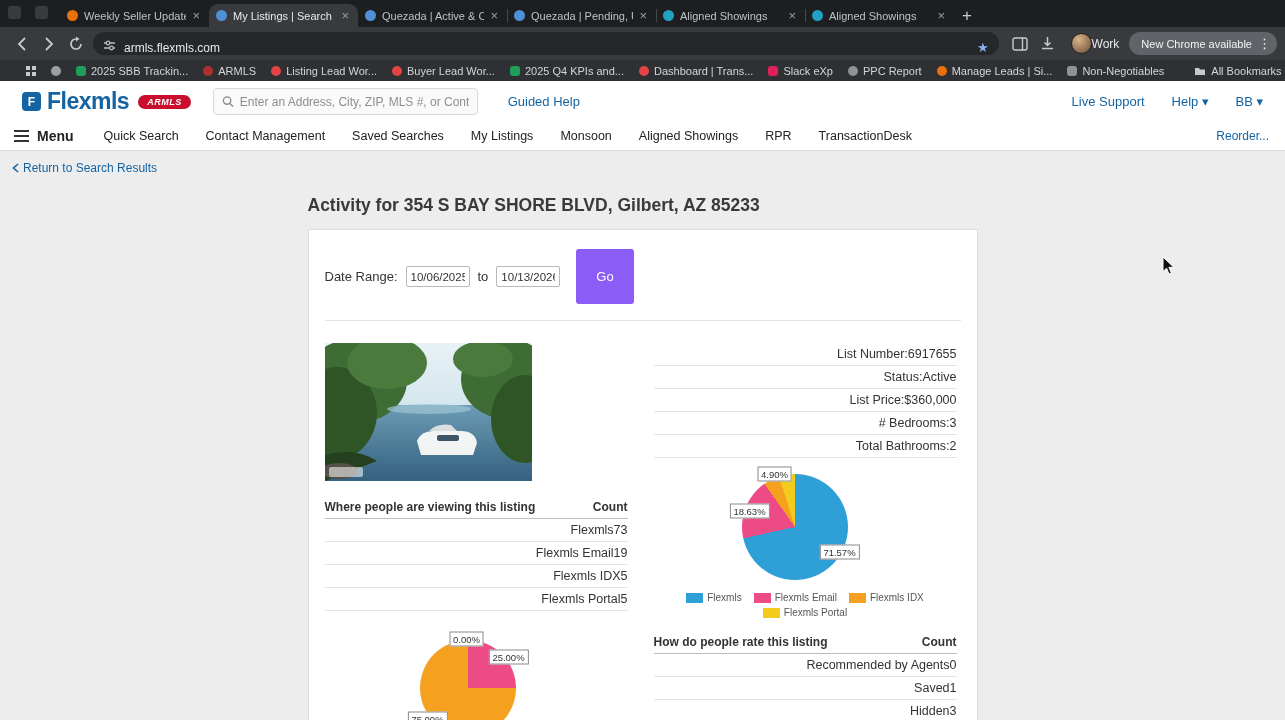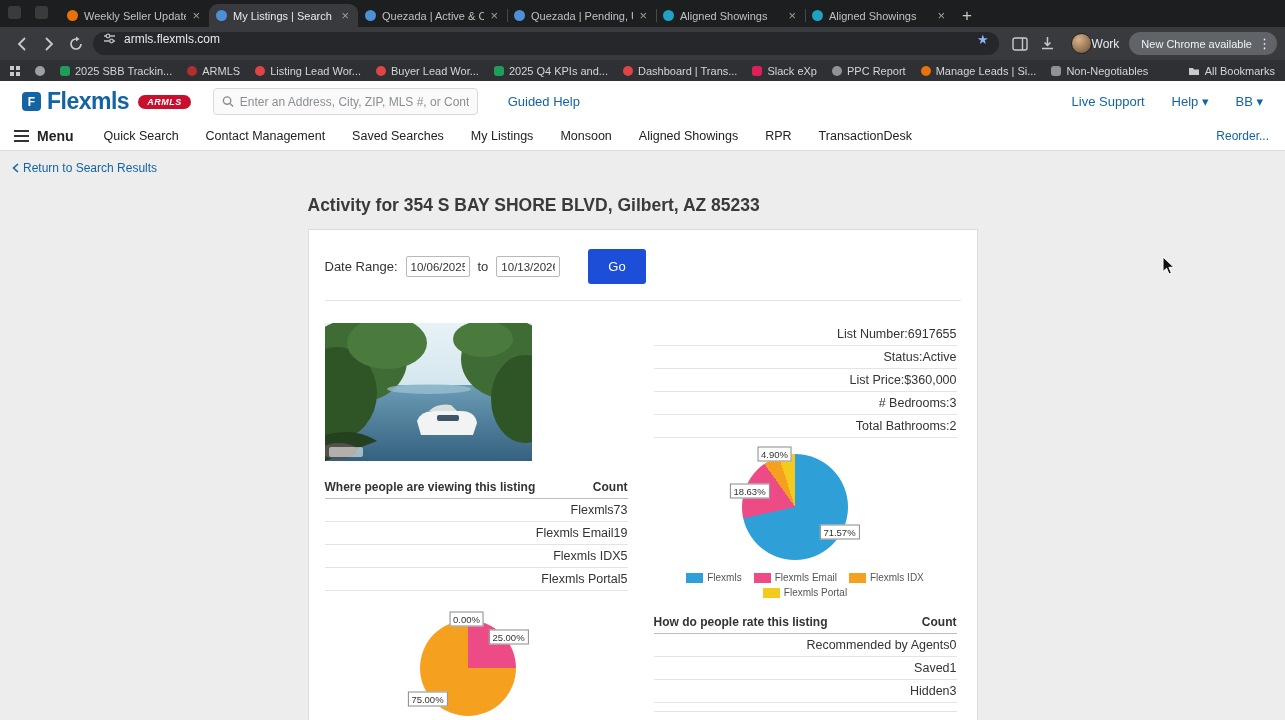--- a/index.html
+++ b/index.html
@@ -13,30 +13,30 @@
   .tab { width:149px; height:23px; display:flex; align-items:center; padding:0 7px; border-radius:9px 9px 0 0; color:#bdc1c6; font-size:11px; position:relative; cursor:default; }
   .tab.active { background:#393a3d; color:#e8eaed; }
   .tab:not(.active)+.tab:not(.active)::before { content:""; position:absolute; left:0; top:5px; height:13px; width:1px; background:#47484b; }
   .favicon { width:11px; height:11px; border-radius:50%; margin-right:6px; flex:none; }
   .tab-title { flex:1; white-space:nowrap; overflow:hidden; }
   .tab-close { margin-left:4px; font-size:13px; color:#9aa0a6; line-height:1; padding:0 2px; }
   .newtab { width:26px; height:23px; color:#c8ccd0; font-size:17px; display:flex; align-items:center; justify-content:center; }
 
   .toolbar { position:absolute; top:27px; left:0; right:0; height:33px; background:#393a3d; display:flex; align-items:center; padding:0 8px; }
   .tool-btn { width:27px; height:27px; display:flex; align-items:center; justify-content:center; flex:none; }
-  .omnibox { flex:1; height:23px; background:#26272a; border-radius:12px; display:flex; align-items:flex-start; padding:0 10px; margin:0 8px 0 4px; color:#e6e8ea; font-size:12px; min-width:0; }
+  .omnibox { flex:1; height:23px; background:#26272a; border-radius:12px; display:flex; align-items:flex-end; padding:0 10px; margin:0 8px 0 4px; color:#e6e8ea; font-size:12px; min-width:0; }
   .omni-url { margin-left:8px; flex:1; white-space:nowrap; overflow:hidden; }
   .star { color:#8ab4f8; font-size:13px; margin-left:6px; }
   .profile-chip { display:flex; align-items:center; margin:0 10px; }
   .avatar { width:21px; height:21px; border-radius:50%; background:radial-gradient(circle at 35% 30%, #d8b48a, #8a6b4f 70%, #5c4431); border:1px solid #222; }
   .profile-name { color:#e8eaed; font-size:12px; }
   .update-chip { background:#606468; border-radius:12px; height:23px; display:flex; align-items:center; padding:0 6px 0 12px; color:#f1f3f4; font-size:11px; gap:6px; flex:none; }
   .kebab { color:#f1f3f4; font-size:13px; letter-spacing:0; }
 
-  .bookmarksbar { position:absolute; top:60px; left:0; right:0; height:21px; background:#2f3033; display:flex; align-items:center; padding:0 10px; gap:15px; font-size:11px; color:#d3d6d9; }
+  .bookmarksbar { position:absolute; top:60px; left:0; right:0; height:21px; background:#2f3033; display:flex; align-items:center; padding:0 26px; gap:15px; font-size:11px; color:#d3d6d9; }
   .bm { display:flex; align-items:center; gap:5px; white-space:nowrap; }
   .bm-dot { width:10px; height:10px; border-radius:3px; flex:none; }
   .apps-grid { display:grid; grid-template-columns:4px 4px; grid-gap:2px; }
   .apps-grid i { width:4px; height:4px; background:#c7cacd; display:block; }
   .bm-spacer { flex:1; }
 
   
   .site-header { position:absolute; top:81px; left:0; right:0; height:41px; background:#fff; display:flex; align-items:center; }
   .logo-mark { width:19px; height:19px; border-radius:4px; background:#1464A3; color:#fff; font-size:12px; font-weight:bold; display:flex; align-items:center; justify-content:center; margin:0 6px 0 22px; }
   .logo-text { font-size:23px; font-weight:bold; color:#1464A3; letter-spacing:-0.5px; }
@@ -58,21 +58,21 @@
   .reorder { margin-left:auto; margin-right:16px; font-size:12px; }
 
   
   .content { position:absolute; top:151px; left:0; right:0; bottom:0; background:#ededee; }
   .return-link { padding:10px 0 0 12px; font-size:12px; color:#1464A3; display:flex; align-items:center; gap:4px; width:max-content; cursor:pointer; }
   .container { width:670px; margin:0 auto; }
   .page-title { font-size:17.5px; font-weight:bold; color:#3a3a3a; margin-top:20px; }
   .card { background:#fff; border:1px solid #dcdcdc; margin-top:13px; padding:15px 16px 30px; }
   .date-row { display:flex; align-items:center; gap:8px; font-size:13px; color:#333; padding:4px 0 16px; border-bottom:1px solid #e4e4e4; }
   .date-input { width:64px; height:21px; border:1px solid #b9b9b9; border-radius:2px; font-size:11.5px; padding:0 4px; color:#333; font-family:"Liberation Sans",sans-serif; }
-  .go-btn { background:#1d4ed8; color:#fff; border:none; border-radius:3px; font-size:13px; padding:10px 20px; margin-left:20px; cursor:pointer; }
+  .go-btn { background:#8b5cf6; color:#fff; border:none; border-radius:3px; font-size:13px; padding:20px 20px; margin-left:8px; cursor:pointer; }
   .grid { display:flex; gap:26px; margin-top:22px; }
   .col { width:303px; flex:none; }
   .photo { width:207px; height:138px; display:block; }
   .tbl { margin-top:16px; font-size:12.5px; color:#333; }
   .tbl-head { display:flex; justify-content:space-between; font-weight:bold; font-size:12px; padding:3px 0 4px; border-bottom:1px solid #bdbdbd; }
   .tbl-row { display:flex; justify-content:flex-end; padding:4px 0; border-bottom:1px solid #e4e4e4; }
   .details-tbl { margin-top:0; }
   .pie-block { position:relative; }
   .pie { border-radius:50%; position:absolute; }
   .pct { position:absolute; background:#fff; border:1px solid #8a8a8a; font-size:9.5px; color:#333; padding:1px 3px; transform:translate(-50%,-50%); white-space:nowrap; z-index:2; }

